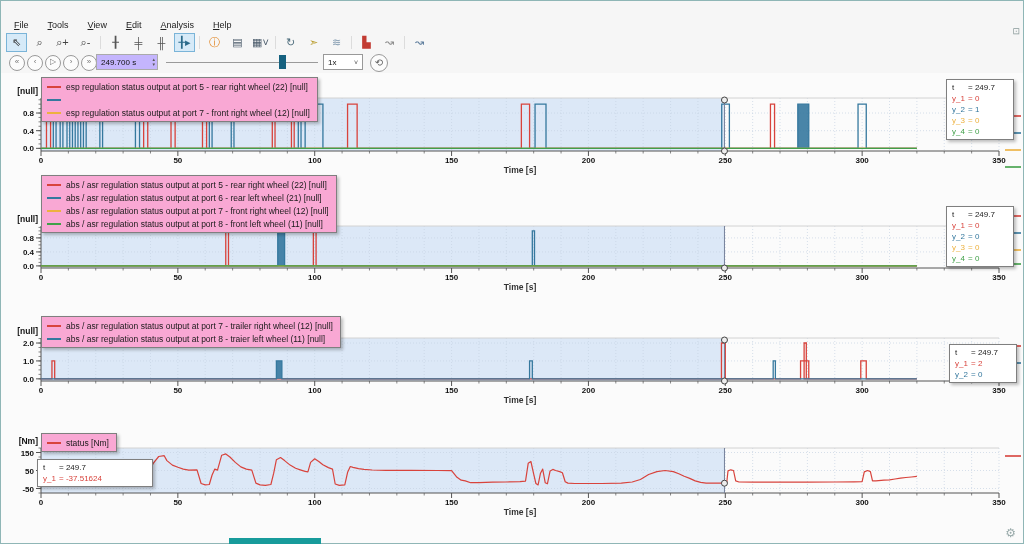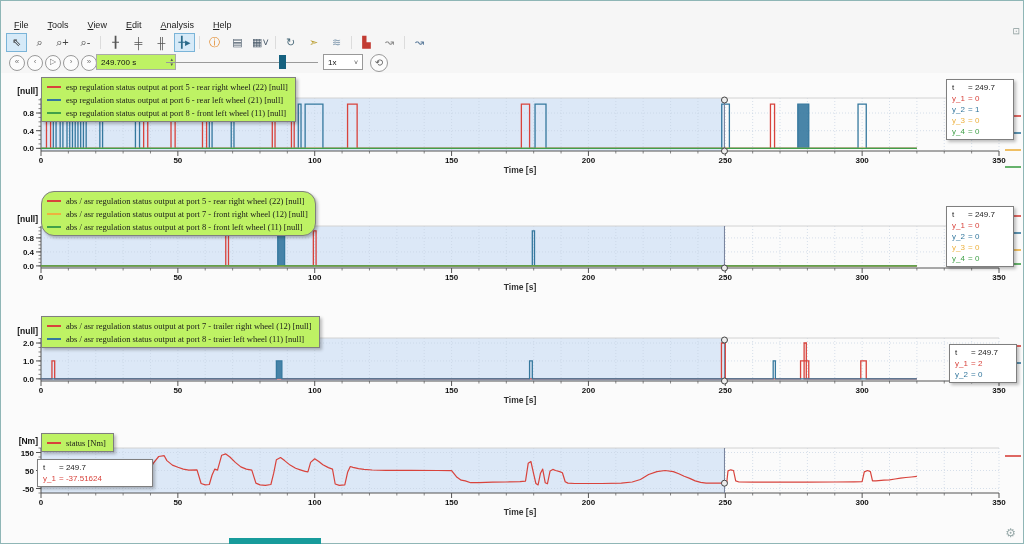--- a/index.html
+++ b/index.html
@@ -24,37 +24,37 @@
   .toolbar{position:absolute;top:31px;left:0;right:0;height:21px;display:flex;align-items:center;
            padding-left:4px;background:#f6f6f6;}
   .tb-icon{min-width:17px;height:17px;display:flex;align-items:center;justify-content:center;
            font-size:11px;color:#444;border:1px solid transparent;margin:0 1px;padding:0 1px;}
   .tb-icon.active{background:#d6eaf8;border-color:#7ab4d8;}
   .tb-sep{width:1px;height:13px;background:#dcdcdc;margin:0 3px;}
   
   .toolbar2{position:absolute;top:52px;left:0;right:0;height:20px;background:#f6f6f6;border-bottom:1px solid #ececec;}
   .tp-btn{position:absolute;top:2px;width:14px;height:14px;border:1px solid #9a9a9a;border-radius:50%;
           color:#777;font-size:8px;line-height:12px;text-align:center;background:#fcfcfc;}
-  .timebox{position:absolute;left:95px;top:1px;width:80px;height:16px;border:1px solid #aaa;background:#bef264;
+  .timebox{position:absolute;left:95px;top:1px;width:62px;height:16px;border:1px solid #aaa;background:#c4b5fd;
            font-size:8px;display:flex;align-items:center;padding-left:4px;box-sizing:border-box;color:#111;}
   .spin{margin-left:auto;display:flex;flex-direction:column;font-size:5px;line-height:5px;color:#555;padding-right:2px;}
   .slider{position:absolute;left:165px;top:2px;width:152px;height:14px;}
   .slider .track{position:absolute;top:7px;left:0;right:0;height:1px;background:#9a9a9a;}
   .slider .handle{position:absolute;top:0;width:7px;height:14px;background:#15617f;}
   .speedbox{position:absolute;left:322px;top:1px;width:40px;height:16px;border:1px solid #999;background:#fff;
             font-size:8px;display:flex;align-items:center;padding:0 4px;box-sizing:border-box;color:#111;}
   .caret{margin-left:auto;font-size:7px;color:#555;}
   .loopbtn{position:absolute;left:369px;top:1px;width:16px;height:16px;border:1px solid #999;border-radius:50%;
            font-size:10px;line-height:15px;text-align:center;color:#666;background:#fcfcfc;}
   
   .plots{position:absolute;top:72px;left:0;right:0;bottom:0;background:#fbfbfb;}
   .panel{position:absolute;left:0;width:1024px;}
   .panel svg{position:absolute;left:0;top:0;}
-  .legend{position:absolute;background:#bef264;border:1px solid #7f7f7f;box-shadow:2px 2px 3px rgba(0,0,0,.25);
-          padding:2px 7px 2px 5px;font-size:8.5px;color:#1a1a1a;white-space:nowrap;z-index:3;font-family:Liberation Serif, serif;}
+  .legend{position:absolute;background:#f9a8d4;border:1px solid #7f7f7f;box-shadow:2px 2px 3px rgba(0,0,0,.25);
+          padding:2px 7px 2px 5px;font-size:8.5px;color:#1a1a1a;white-space:nowrap;z-index:3;}
   .legend-row{display:flex;align-items:center;height:13px;}
   .swatch{display:inline-block;width:14px;height:0;border-top:2px solid;margin-right:5px;}
   .readout{position:absolute;background:#fff;border:1px solid #7f7f7f;box-shadow:2px 2px 3px rgba(0,0,0,.25);
            padding:2px 5px;font-size:8px;z-index:3;color:#1a1a1a;}
   .readout-row{display:flex;height:11px;align-items:center;white-space:nowrap;}
   .ro-label{width:16px;}
   
   .pin-side{position:absolute;top:25px;right:3px;font-size:9px;color:#8a9a9a;}
   .teal-strip{position:absolute;left:228px;top:537px;width:92px;height:7px;background:#189b9b;}
   .corner-gear{position:absolute;right:7px;bottom:3px;font-size:12px;color:#9aabab;}
@@ -241,25 +241,24 @@
           <line x1="1004" y1="77" x2="1020" y2="77" stroke="#edb13f" stroke-width="1.6"></line>
           <line x1="1004" y1="94" x2="1020" y2="94" stroke="#41a049" stroke-width="1.6"></line>
         </svg>
         <div class="legend" style="left: 40px; top: 4px;">
           <div class="legend-row">
             <span class="swatch" style="border-top-color: rgb(216, 67, 60);"></span>
             <span>esp regulation status output at port 5 - rear right wheel (22) [null]</span>
           </div>
           <div class="legend-row">
             <span class="swatch" style="border-top-color: rgb(53, 120, 158);"></span>
-            <span>esp regulation status output at port 6 - rear left wheel (21) [null]</span>
-          </div>
-          <div class="legend-row">
-            <span class="swatch" style="border-top-color: rgb(65, 160, 73);"></span>
-            <span>esp regulation status output at port 8 - front left wheel (11) [null]</span>
+          </div>
+          <div class="legend-row">
+            <span class="swatch" style="border-top-color: rgb(237, 177, 63);"></span>
+            <span>esp regulation status output at port 7 - front right wheel (12) [null]</span>
           </div>
         </div>
         <div class="readout" style="left: 945px; top: 6px; width: 56px;">
           <div class="readout-row" style="color: rgb(26, 26, 26);">
             <span class="ro-label">t</span>
             <span>= 249.7</span>
           </div>
           <div class="readout-row" style="color: rgb(216, 67, 60);">
             <span class="ro-label">y_1</span>
             <span>= 0</span>
@@ -390,24 +389,28 @@
           <path d="M40,94.9L276.7628571428571,94.9L276.7628571428571,59.9L283.60571428571427,59.9L283.60571428571427,94.9L531.3171428571429,94.9L531.3171428571429,59.9L533.5068571428571,59.9L533.5068571428571,94.9L915.8857142857142,94.9" fill="none" stroke="#35789e" stroke-width="1.3"></path>
           <path d="M40,94.9L915.8857142857142,94.9" fill="none" stroke="#edb13f" stroke-width="1.3"></path>
           <path d="M40,94.9L915.8857142857142,94.9" fill="none" stroke="#41a049" stroke-width="1.3"></path>
           <line x1="723.4645714285714" y1="55" x2="723.4645714285714" y2="97" stroke="#76809a" stroke-width="1"></line>
           <circle cx="723.4645714285714" cy="97" r="3" fill="#ededed" stroke="#444" stroke-width="1"></circle>
           <line x1="1004" y1="45" x2="1020" y2="45" stroke="#d8433c" stroke-width="1.6"></line>
           <line x1="1004" y1="62" x2="1020" y2="62" stroke="#35789e" stroke-width="1.6"></line>
           <line x1="1004" y1="79" x2="1020" y2="79" stroke="#edb13f" stroke-width="1.6"></line>
           <line x1="1004" y1="93" x2="1020" y2="93" stroke="#41a049" stroke-width="1.6"></line>
         </svg>
-        <div class="legend" style="left: 40px; top: 20px; border-radius: 13px;">
+        <div class="legend" style="left: 40px; top: 4px;">
           <div class="legend-row">
             <span class="swatch" style="border-top-color: rgb(216, 67, 60);"></span>
             <span>abs / asr regulation status output at port 5 - rear right wheel (22) [null]</span>
+          </div>
+          <div class="legend-row">
+            <span class="swatch" style="border-top-color: rgb(53, 120, 158);"></span>
+            <span>abs / asr regulation status output at port 6 - rear left wheel (21) [null]</span>
           </div>
           <div class="legend-row">
             <span class="swatch" style="border-top-color: rgb(237, 177, 63);"></span>
             <span>abs / asr regulation status output at port 7 - front right wheel (12) [null]</span>
           </div>
           <div class="legend-row">
             <span class="swatch" style="border-top-color: rgb(65, 160, 73);"></span>
             <span>abs / asr regulation status output at port 8 - front left wheel (11) [null]</span>
           </div>
         </div>

